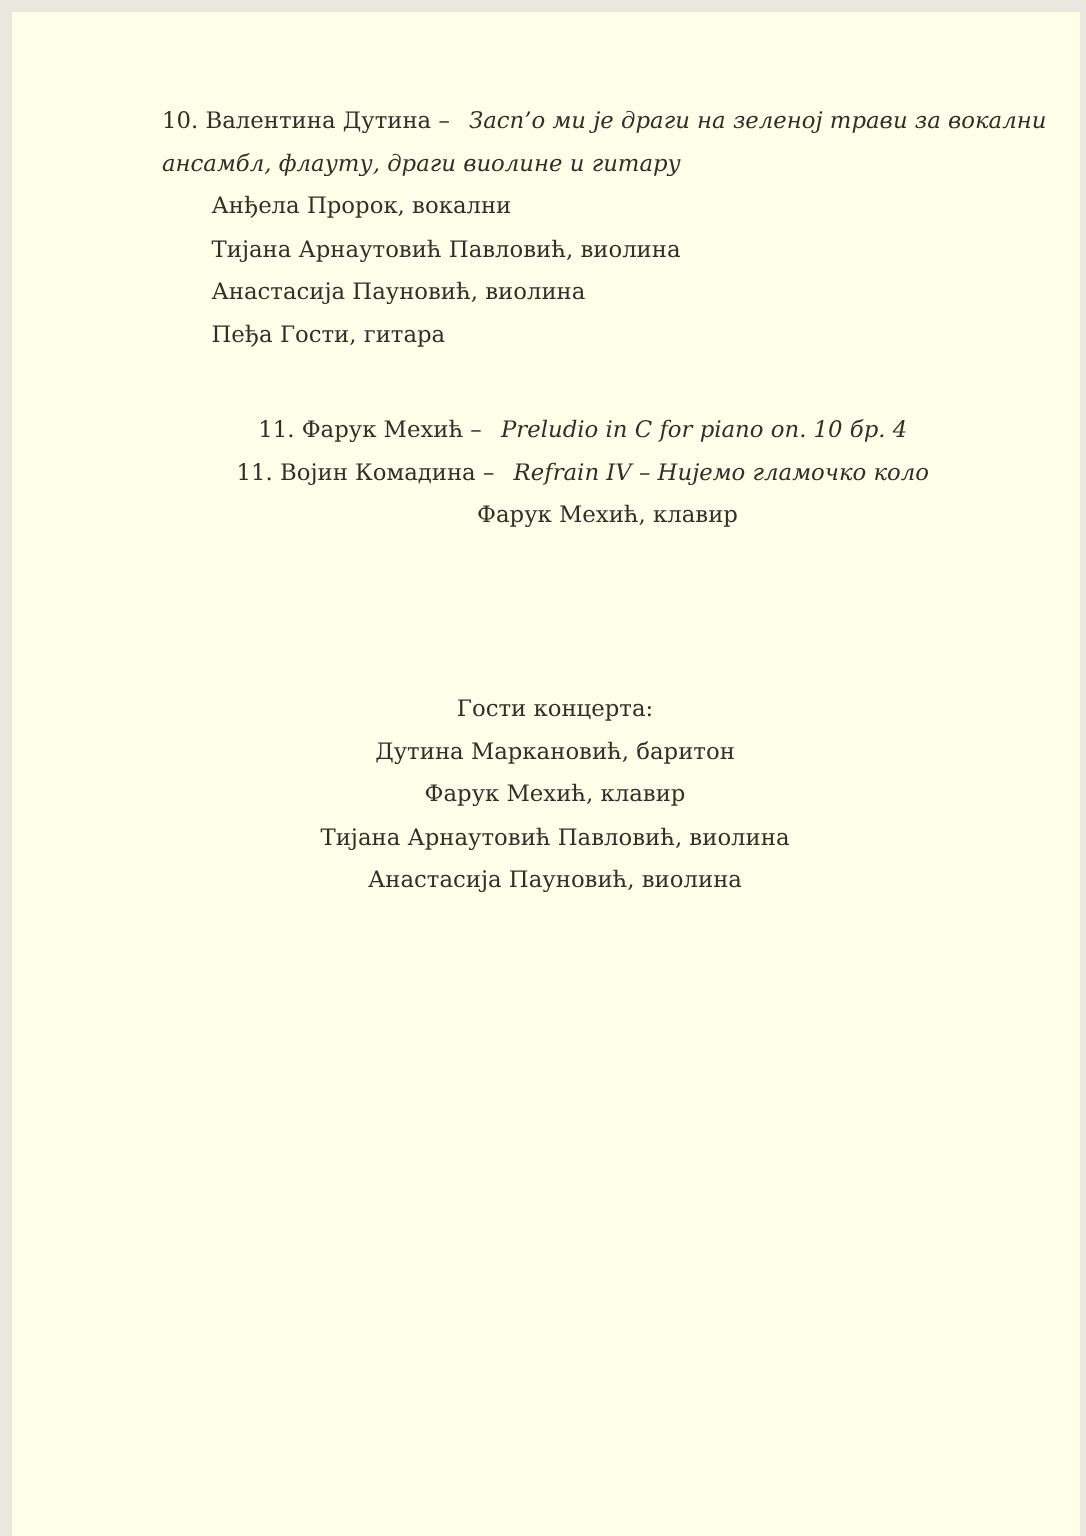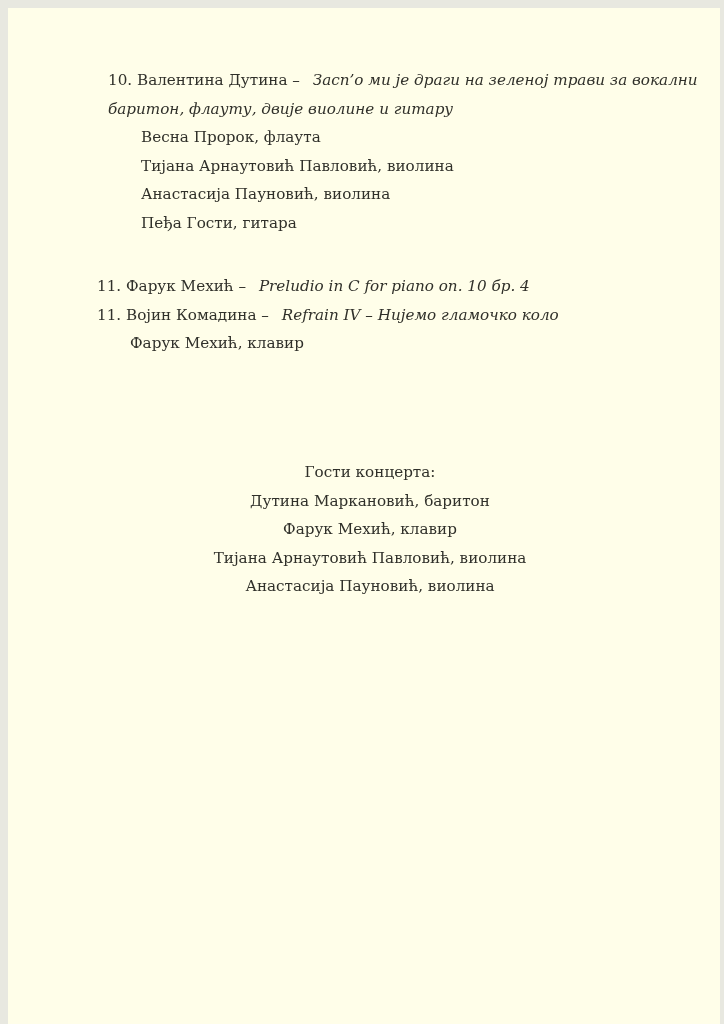--- a/index.html
+++ b/index.html
@@ -19,41 +19,42 @@
     position: absolute;
     top: 54px;
     left: 88px;
     right: 40px;
   }
   .block-items-11-12 {
     position: absolute;
     top: 260px;
     left: 77px;
     right: 40px;
+    text-align: center;
   }
   .guests-block {
     position: absolute;
     top: 446px;
     left: 0;
     width: 724px;
     text-align: center;
   }
   .line { white-space: nowrap; }
   .performer-line { padding-left: 37px; }
   em { font-style: italic; }
 </style>
 </head>
 <body>
 
 <div class="page">
 
   <div class="block-item10">
     <div class="line"><span>10. Валентина Дутина – </span><em>Засп’о ми је драги на зеленој трави за вокални</em></div>
-    <div class="line"><em>баритон, флауту, двије виолине и гитару</em></div>
-    <div class="line performer-line"><span>Весна Пророк, флаута</span></div>
+    <div class="line"><em>ансамбл, флауту, драги виолине и гитару</em></div>
+    <div class="line performer-line"><span>Анђела Пророк, вокални</span></div>
     <div class="line performer-line"><span>Тијана Арнаутовић Павловић, виолина</span></div>
     <div class="line performer-line"><span>Анастасија Пауновић, виолина</span></div>
     <div class="line performer-line"><span>Пеђа Гости, гитара</span></div>
   </div>
 
   <div class="block-items-11-12">
     <div class="line"><span>11. Фарук Мехић – </span><em>Preludio in C for piano оп. 10 бр. 4</em></div>
     <div class="line"><span>11. Војин Комадина – </span><em>Refrain IV – Нијемо гламочко коло</em></div>
     <div class="line performer-line"><span>Фарук Мехић, клавир</span></div>
   </div>

